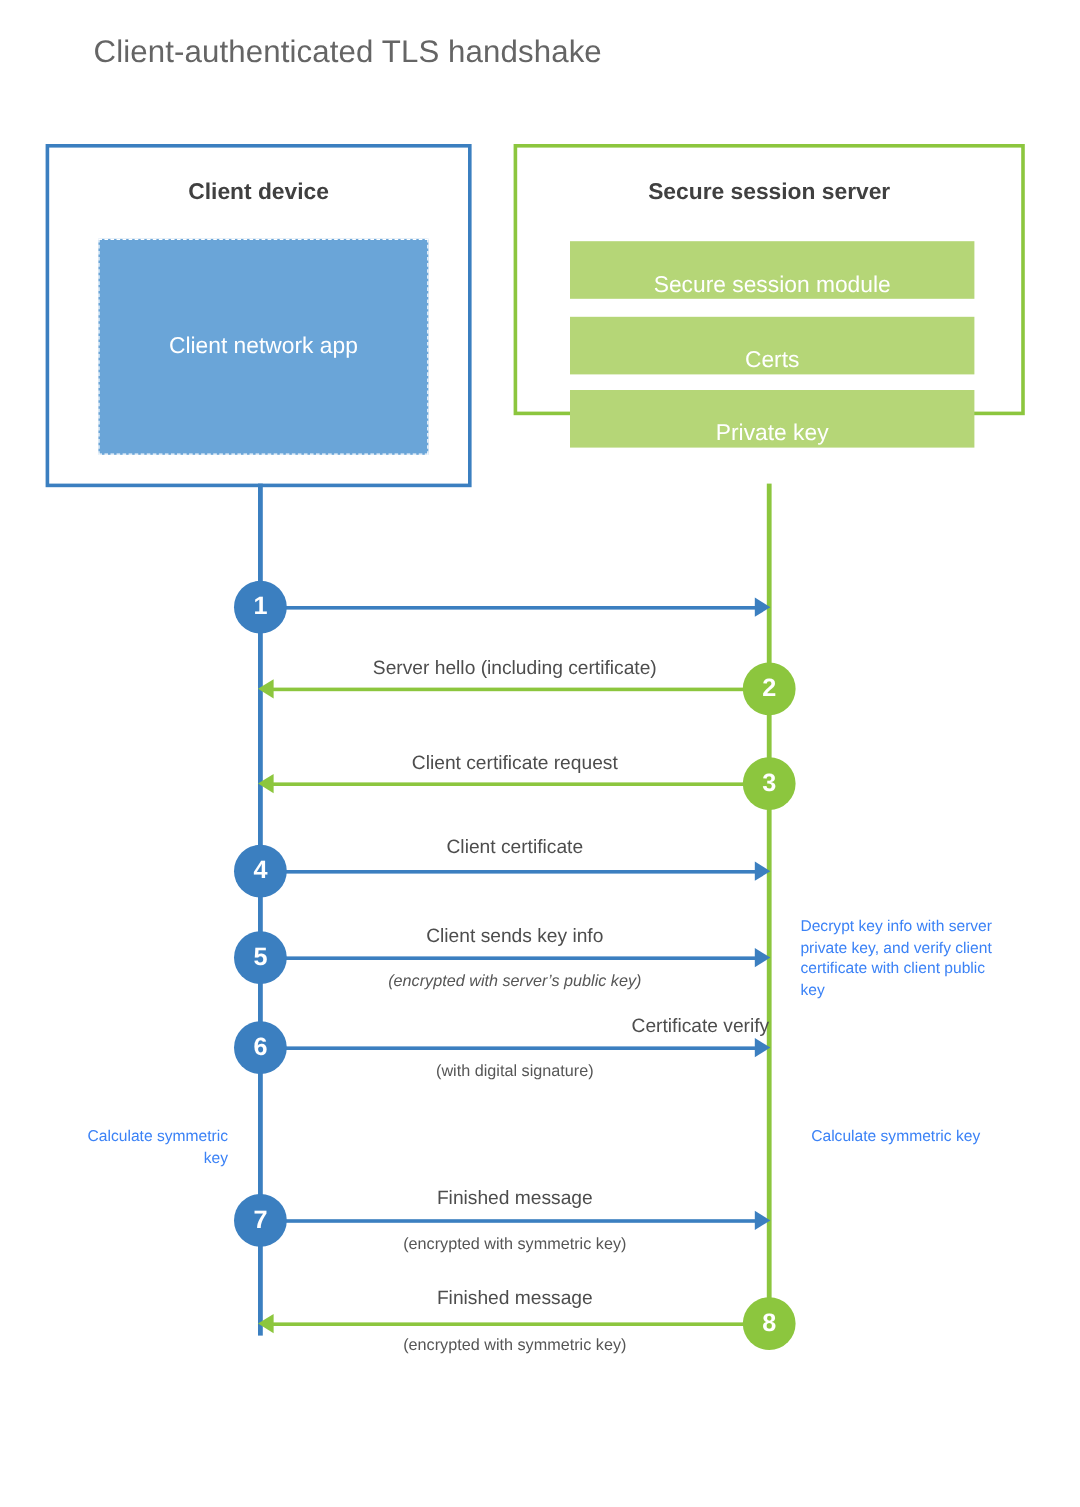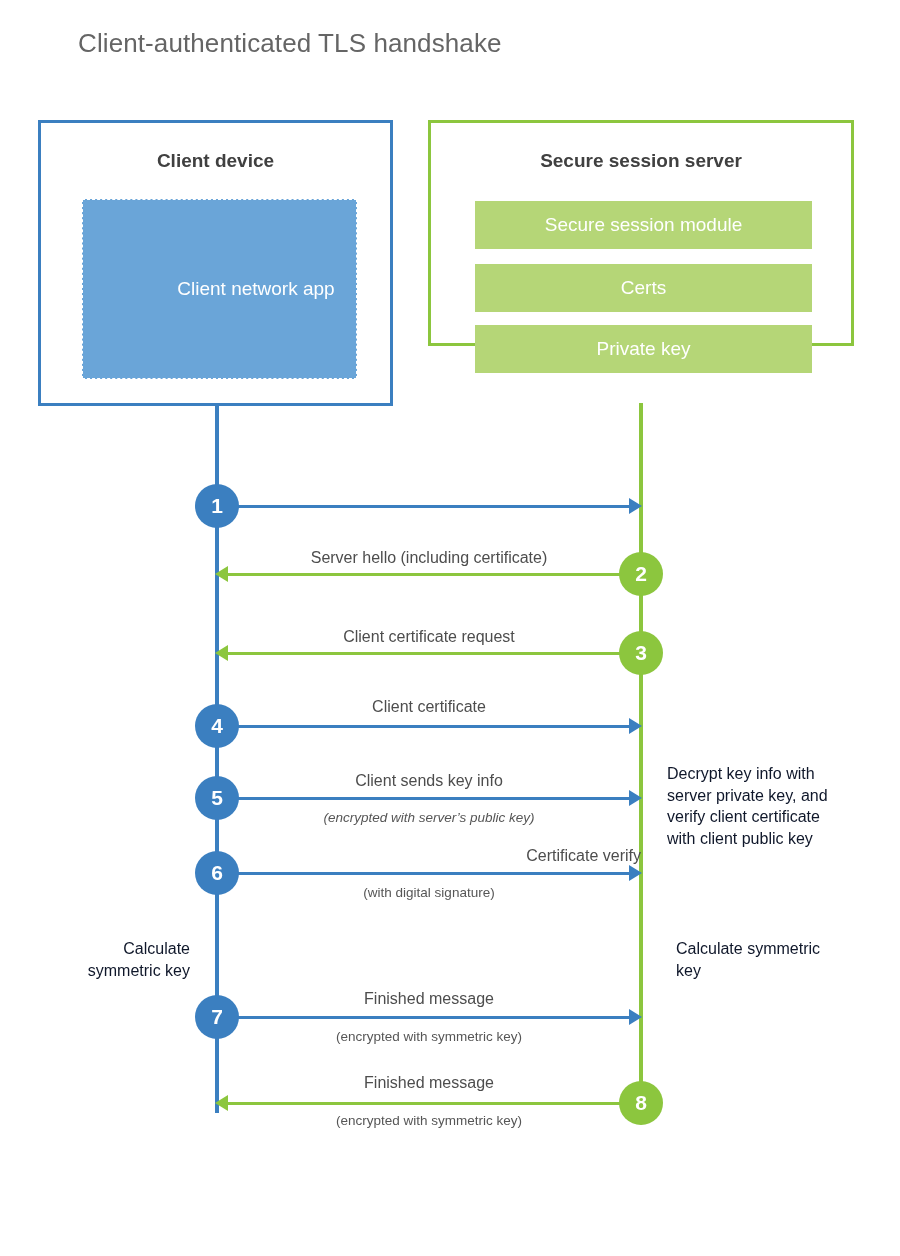--- a/index.html
+++ b/index.html
@@ -68,40 +68,40 @@
     position: absolute;
     left: 41px;
     top: 76px;
     width: 275px;
     height: 180px;
     background: #6aa5d8;
     border: 1px dashed #ffffff;
     box-sizing: border-box;
     display: flex;
     align-items: center;
-    justify-content: flex-end;
+    justify-content: center;
   }
   #client-app-label {
     color: #ffffff;
     font-size: 19px;
     font-weight: 300;
     text-align: center;
     line-height: 1.35;
     width: 200px;
   }
 
   
   .server-bar {
     position: absolute;
     left: 44px;
     width: 337px;
     height: 48px;
     background: #b5d677;
     display: flex;
-    align-items: center;
+    align-items: flex-end;
     justify-content: center;
   }
   #server-bar-0 { top: 78px; }
   #server-bar-1 { top: 141px; }
   #server-bar-2 { top: 202px; }
   .server-bar-label {
     color: #ffffff;
     font-size: 19px;
     font-weight: 300;
   }
@@ -175,22 +175,22 @@
     text-align: center;
     font-size: 13.5px;
     font-weight: 400;
     color: #565656;
     white-space: nowrap;
   }
 
   
   .side-note {
     position: absolute;
-    font-size: 16px;
-    color: #0f172a;
+    font-size: 13px;
+    color: #3b82f6;
     line-height: 1.35;
   }
   #note-server-decrypt {
     left: 667px;
     top: 763px;
     width: 175px;
     text-align: left;
   }
   #note-client-symkey {
     left: 50px;

